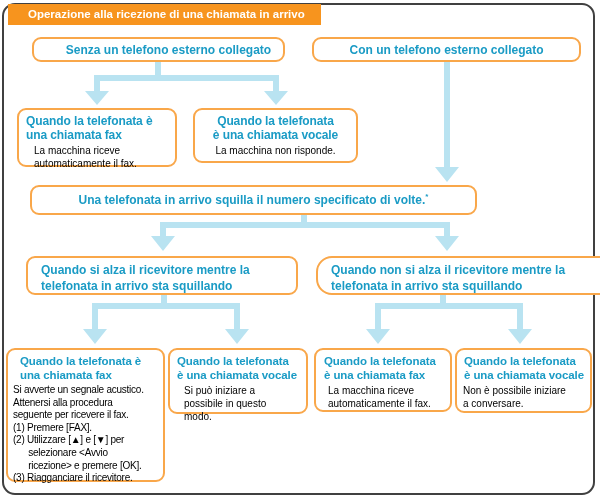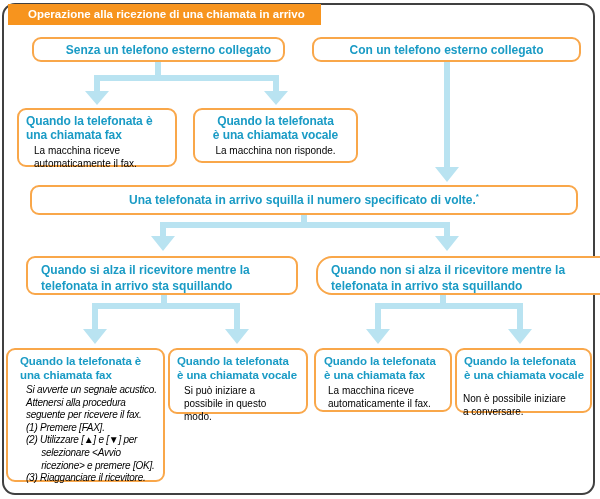--- a/index.html
+++ b/index.html
@@ -97,33 +97,33 @@
 una chiamata fax</span>
     <span class="q-body" style="padding-left:15px;">La macchina riceve
 automaticamente il fax.</span>
   </div>
   <div class="fbox t12 ctr" style="left:193px;top:108px;width:165px;height:55px;">
     <span class="q-title">Quando la telefonata
 è una chiamata vocale</span>
     <span class="q-body">La macchina non risponde.</span>
   </div>
 
-  <div class="fbox center-lab" style="left:30px;top:185px;width:548px;height:30px;">
+  <div class="fbox center-lab" style="left:30px;top:185px;width:447px;height:30px;">
     <span><span>Una telefonata in arrivo squilla il numero specificato di volte.</span><sup>*</sup></span>
   </div>
 
   <div class="fbox cond" style="left:10px;top:256px;width:272px;height:39px;">Quando si alza il ricevitore mentre la
 telefonata in arrivo sta squillando</div>
   <div class="fbox cond" style="left:300px;top:256px;width:349px;height:39px;border-radius:16px;">Quando non si alza il ricevitore mentre la
 telefonata in arrivo sta squillando</div>
 
   <div class="fbox t115 proc" style="left:6px;top:348px;width:159px;height:134px;">
     <span class="q-title" style="padding-left:12px;">Quando la telefonata è
 una chiamata fax</span>
-    <span class="q-body" style="padding-left:18px;font-style:italic;">Si avverte un segnale acustico.
+    <span class="q-body" style="padding-left:5px;">Si avverte un segnale acustico.
 Attenersi alla procedura
 seguente per ricevere il fax.
 (1) Premere [FAX].
 (2) Utilizzare [▲] e [▼] per
       selezionare &lt;Avvio
       ricezione&gt; e premere [OK].
 (3) Riagganciare il ricevitore.</span>
   </div>
   <div class="fbox t115" style="left:168px;top:348px;width:140px;height:66px;">
     <span class="q-title" style="padding-left:7px;">Quando la telefonata
@@ -134,17 +134,17 @@
   </div>
   <div class="fbox t115" style="left:314px;top:348px;width:138px;height:64px;">
     <span class="q-title" style="padding-left:8px;">Quando la telefonata
 è una chiamata fax</span>
     <span class="q-body" style="padding-left:12px;">La macchina riceve
 automaticamente il fax.</span>
   </div>
   <div class="fbox t115" style="left:455px;top:348px;width:137px;height:65px;">
     <span class="q-title" style="padding-left:7px;">Quando la telefonata
 è una chiamata vocale</span>
-    <span class="q-body" style="padding-left:6px;margin-top:8px;">Non è possibile iniziare
+    <span class="q-body" style="padding-left:6px;">Non è possibile iniziare
 a conversare.</span>
   </div>
 
 </div>
 
 </body></html>

